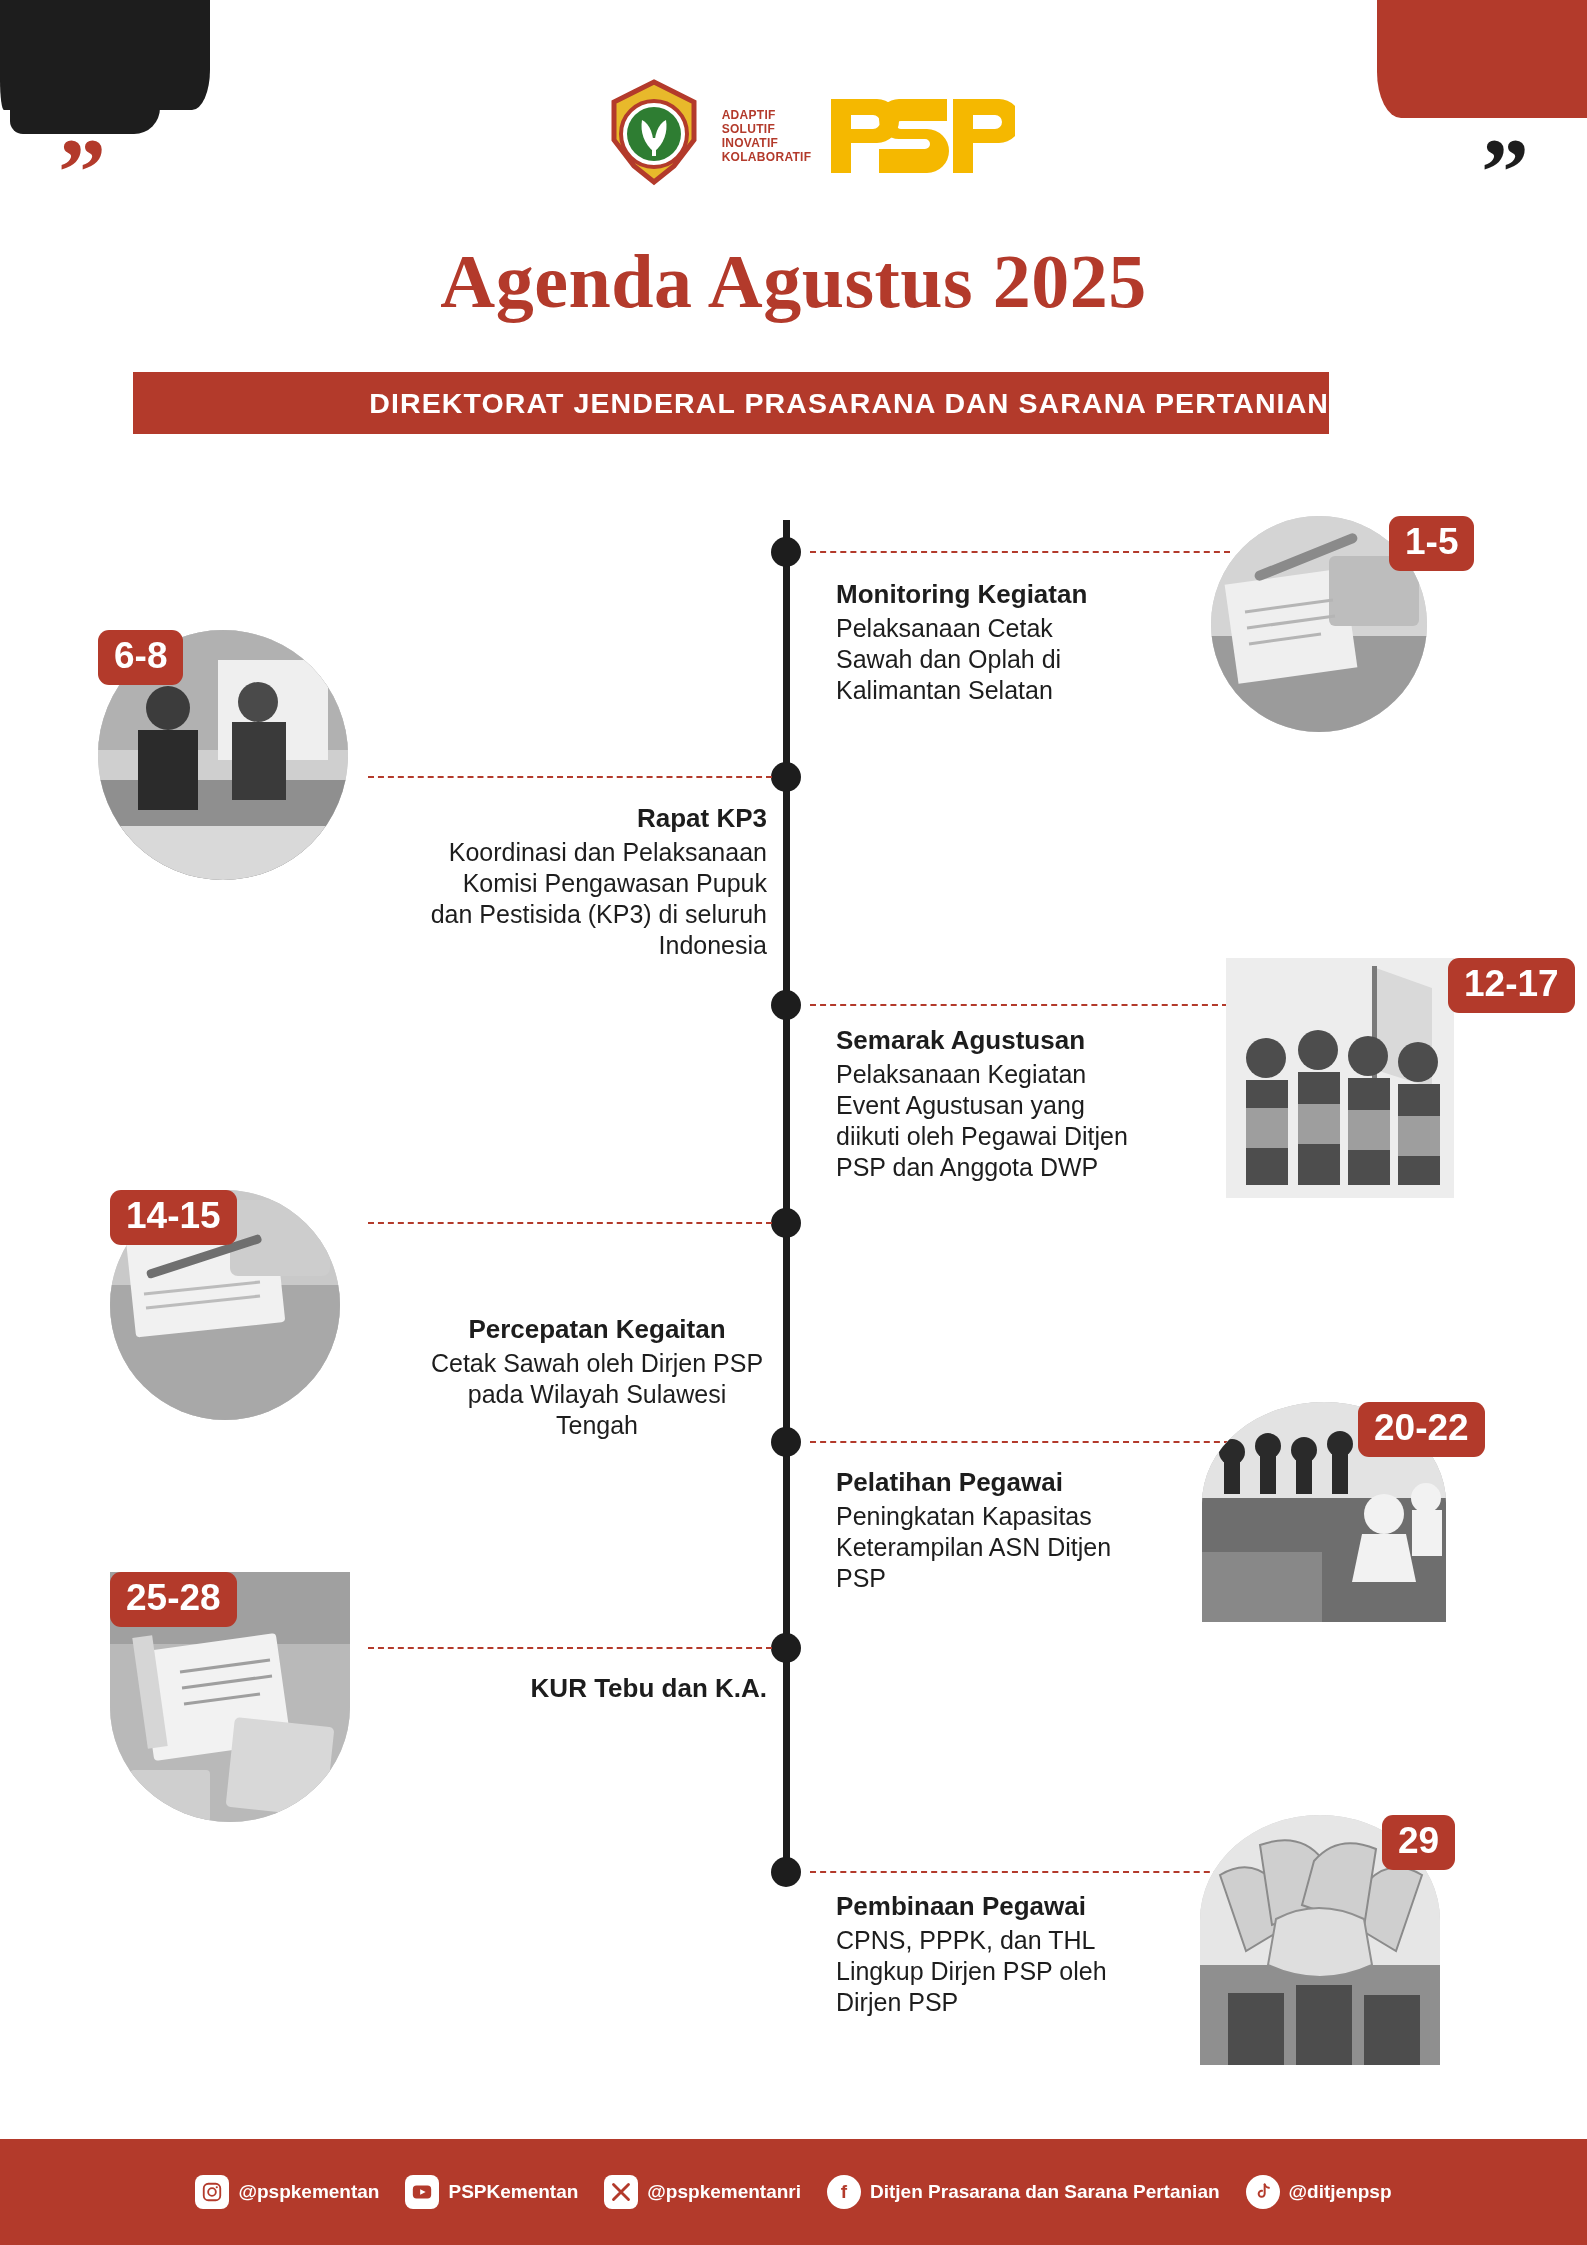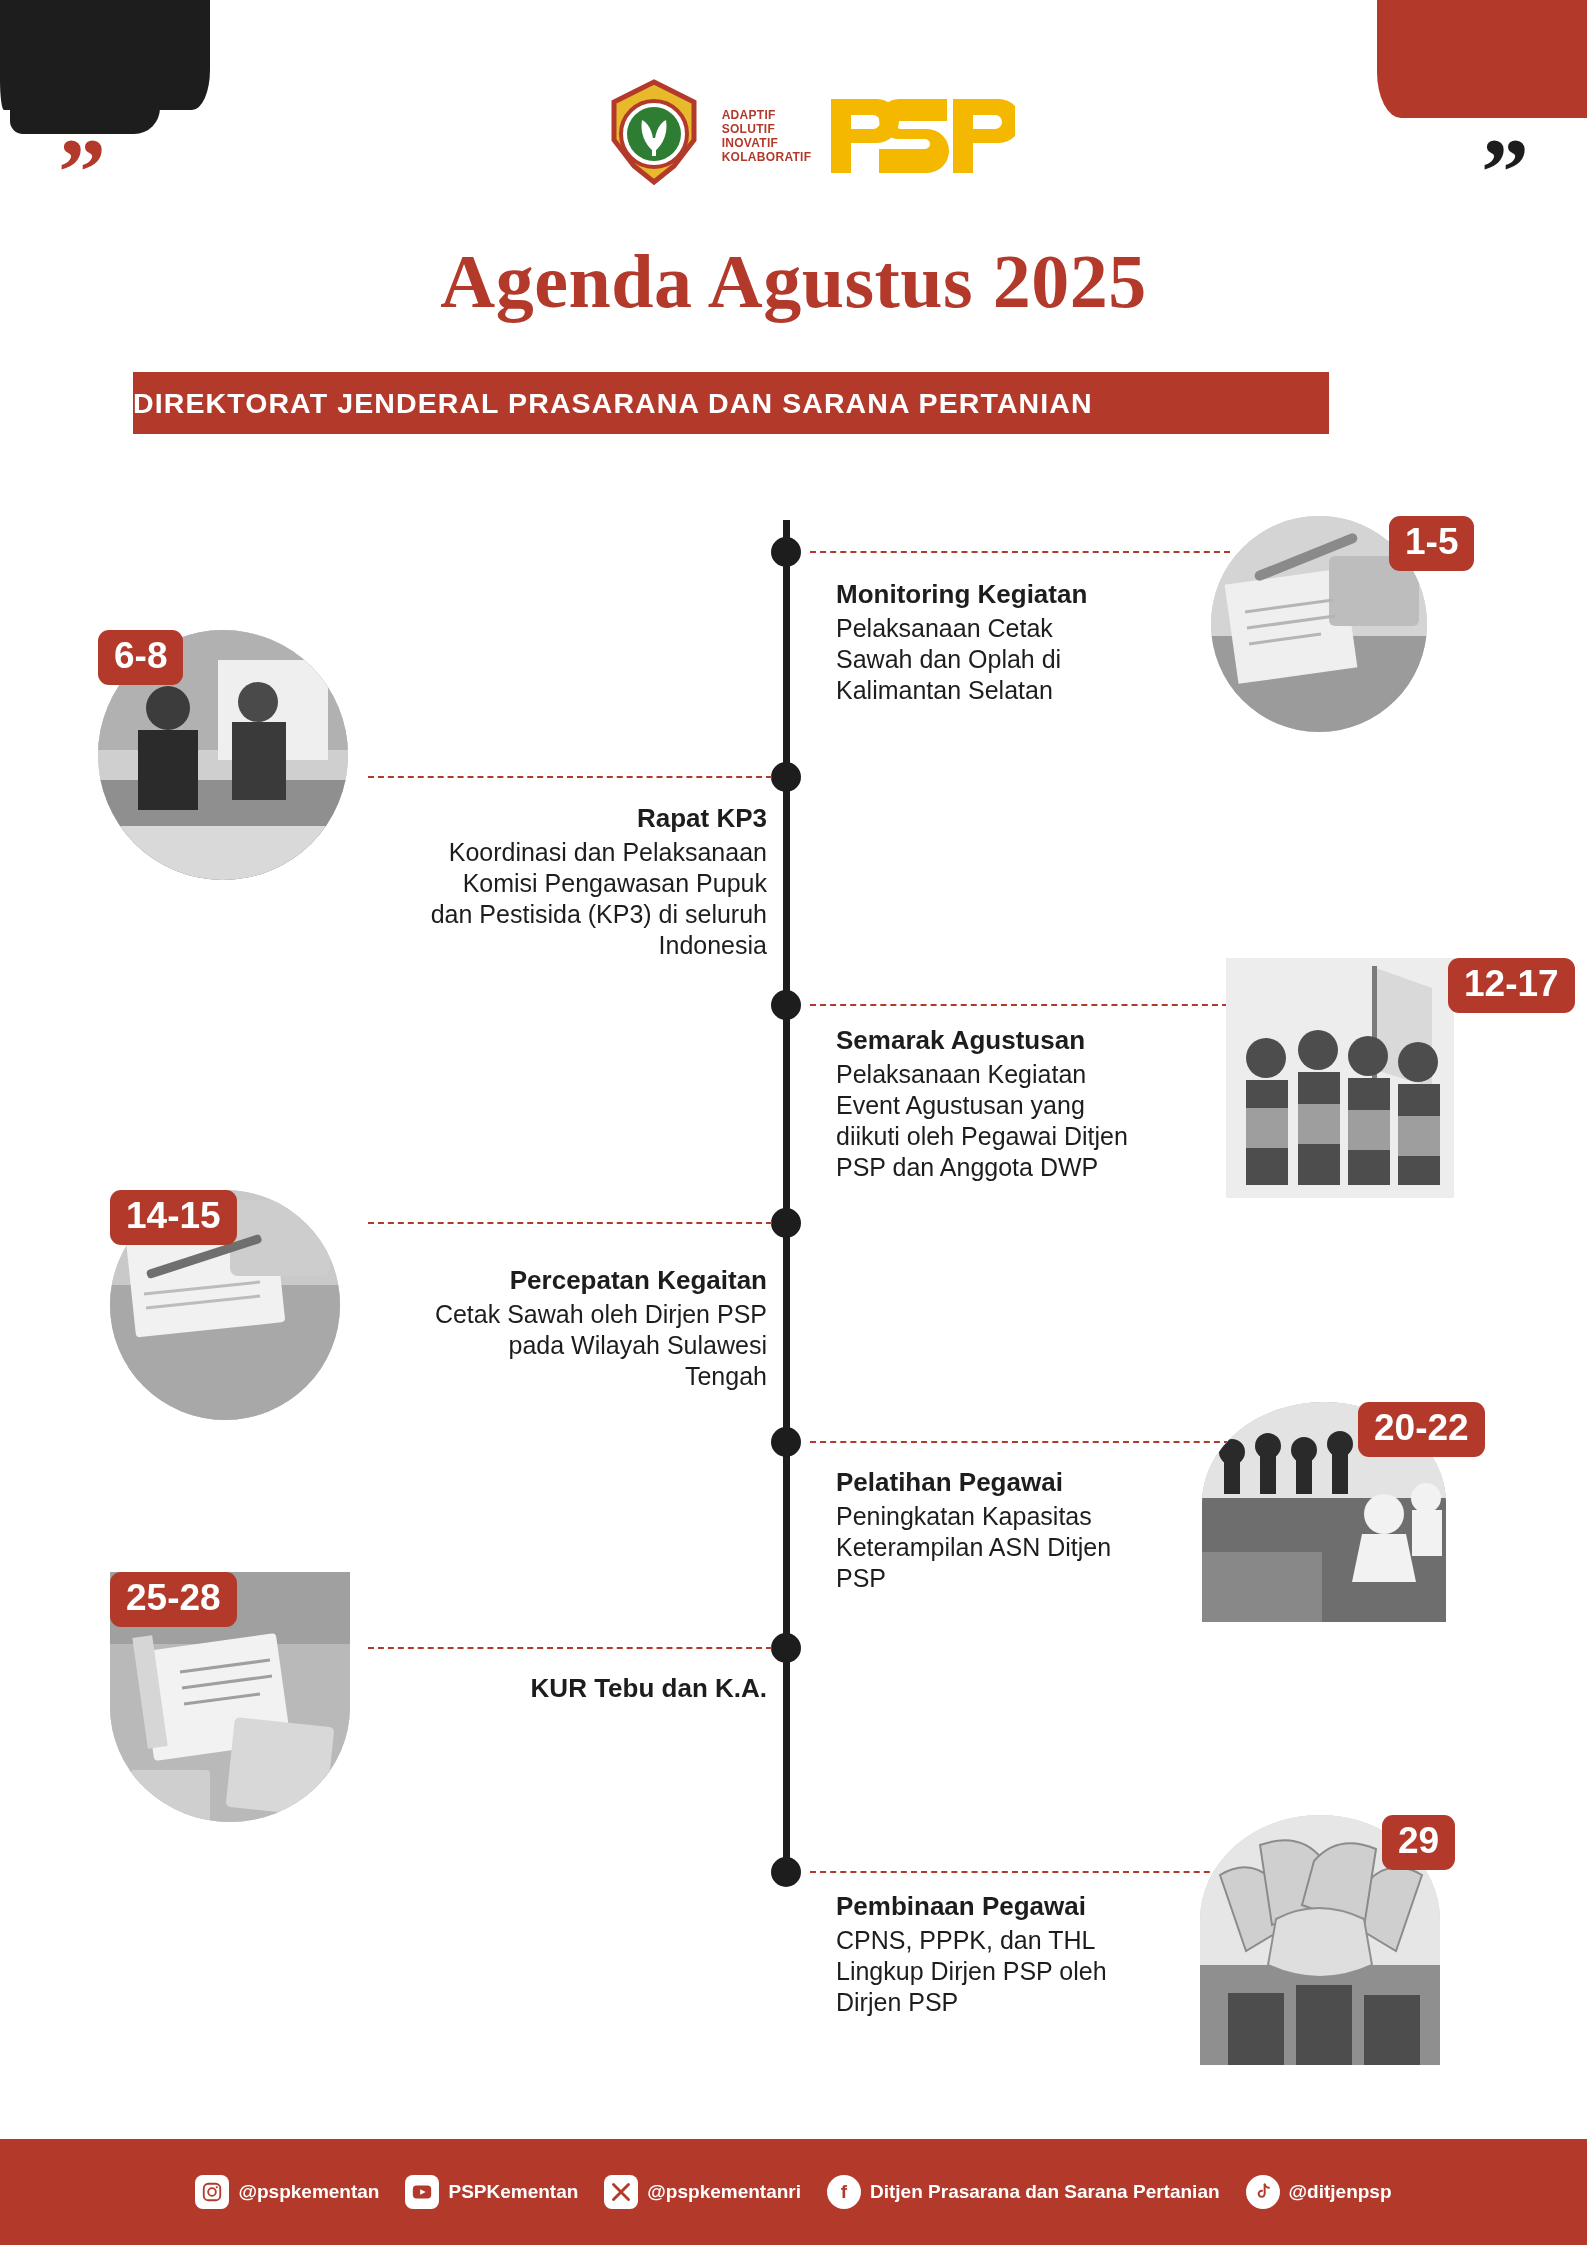--- a/index.html
+++ b/index.html
@@ -94,21 +94,21 @@
   }
   .subtitle-bar {
     position: absolute;
     top: 372px;
     left: 133px;
     width: 1196px;
     height: 62px;
     background: #b33a2b;
     display: flex;
     align-items: center;
-    justify-content: flex-start;
+    justify-content: flex-end;
   }
   .subtitle-bar span {
     color: #fff;
     font-size: 28.5px;
     font-weight: 700;
     letter-spacing: 1.1px;
   }
 
   
   .timeline-axis {
@@ -344,21 +344,21 @@
       <rect x="20" y="30" width="150" height="110" rx="4" fill="#f1f1f1" transform="rotate(-6 95 85)"></rect>
       <rect x="120" y="10" width="100" height="76" rx="8" fill="#cdcdcd"></rect>
       <rect x="34" y="62" width="120" height="9" rx="4" fill="#6f6f6f" transform="rotate(-18 94 66)"></rect>
       <g stroke="#bcbcbc" stroke-width="3">
         <line x1="34" y1="104" x2="150" y2="92"></line>
         <line x1="36" y1="118" x2="150" y2="106"></line>
       </g>
     </svg>
   </div>
   <div class="badge" style="left:110px; top:1190px;">14-15</div>
-  <div class="entry left-entry" style="top:1264px;">
+  <div class="entry left-entry" style="top:1313px;text-align:center;">
     <h3>Percepatan Kegaitan</h3>
     <p>Cetak Sawah oleh Dirjen PSP pada Wilayah Sulawesi Tengah</p>
   </div>
 
   <div class="photo" style="left:1202px; top:1402px; width:244px; height:220px; border-radius:50% 50% 0 0 / 46% 46% 0 0;">
     <svg viewBox="0 0 244 220" preserveAspectRatio="xMidYMid slice">
       <rect width="244" height="220" fill="#cfcfcf"></rect>
       <rect x="0" y="0" width="244" height="96" fill="#e3e3e3"></rect>
       <rect x="0" y="96" width="244" height="124" fill="#6e6e6e"></rect>
       <g fill="#2a2a2a">

